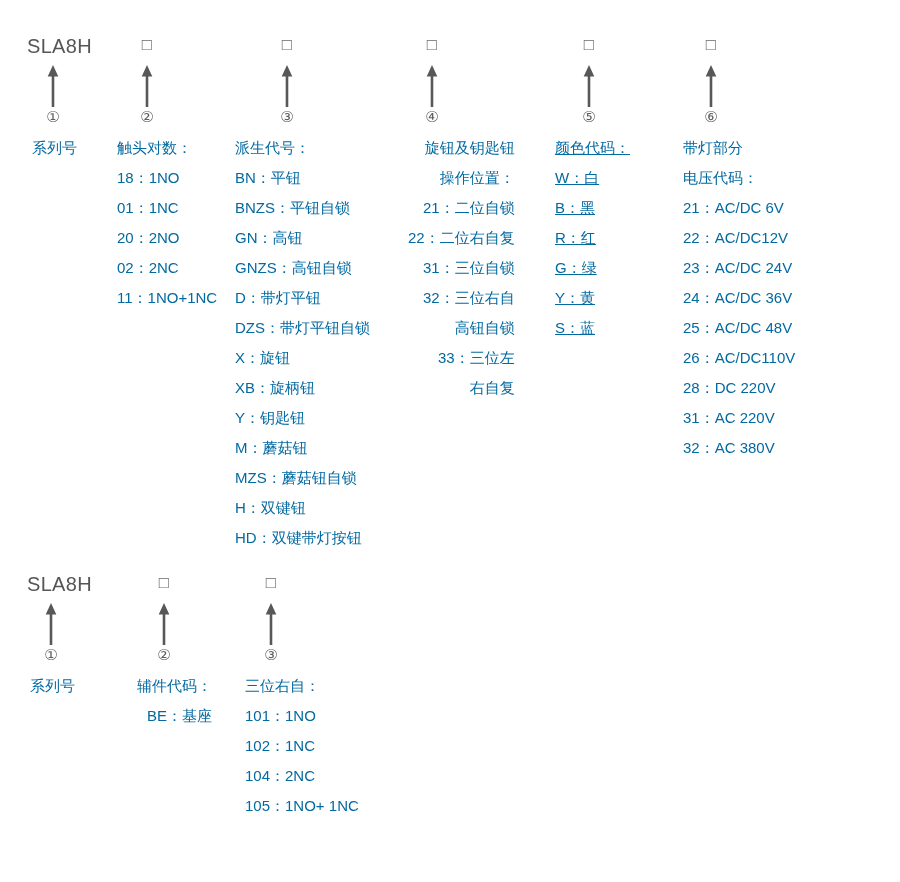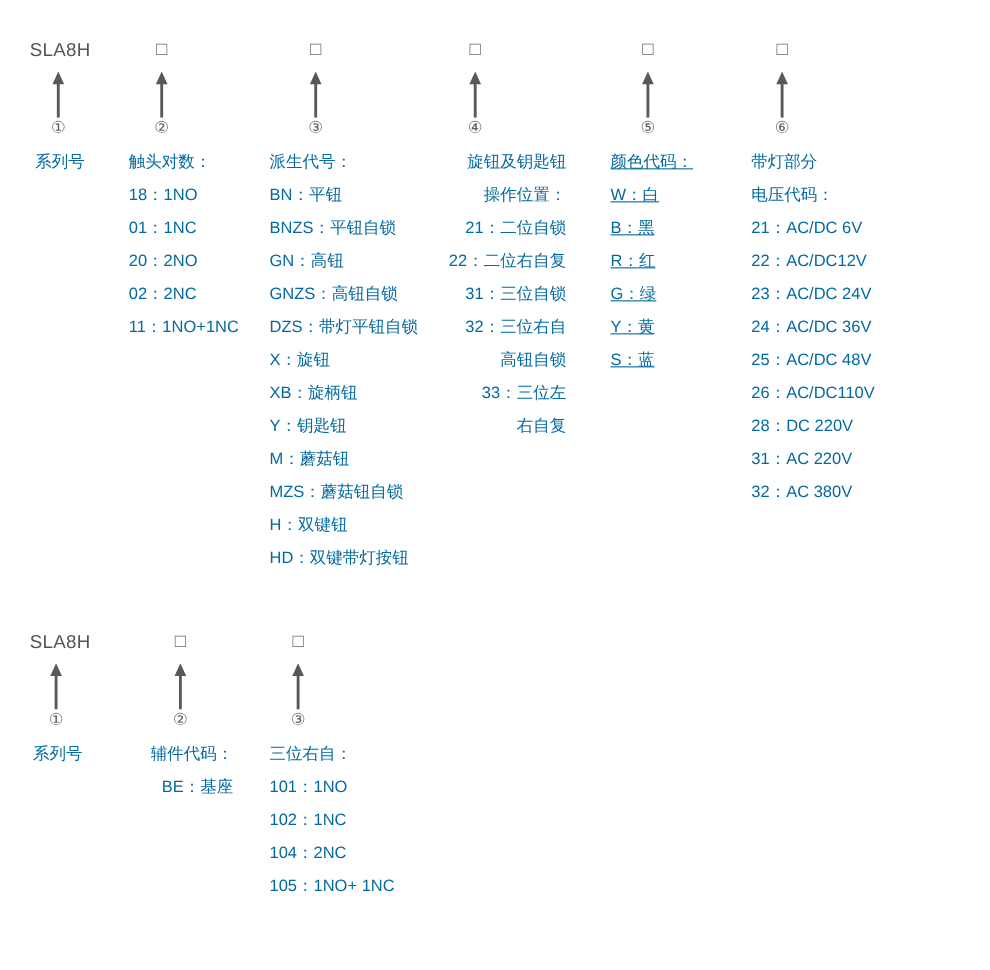--- a/index.html
+++ b/index.html
@@ -6,21 +6,21 @@
   .canvas{
     position:relative;
     width:900px;height:882px;
     background:#ffffff;
     font-family:"Liberation Sans","DejaVu Sans",sans-serif;
     color:#5f5f5f;
     overflow:hidden;
   }
   .series{
     position:absolute;
-    font-size:17px;
+    font-size:20px;
     line-height:18px;
     color:#565656;
     letter-spacing:.3px;
     white-space:nowrap;
   }
   .ph{
     position:absolute;
     transform:translateX(-50%);
     font-size:17px;
     line-height:14px;
@@ -43,21 +43,21 @@
     position:absolute;
     font-size:15px;
     line-height:30px;
     white-space:nowrap;
     color:#0369a1;
   }
   .col .line{height:30px;}
   
   .t-col1{left:32px;top:133px;}
   .t-col2{left:117px;top:133px;}
-  .t-col3{left:245px;top:133px;}
+  .t-col3{left:235px;top:133px;}
   .t-col4{left:408px;top:133px;text-align:right;}
   .t-col5{left:555px;top:133px;text-decoration:underline;}
   .t-col6{left:683px;top:133px;}
   
   .b-col1{left:30px;top:671px;}
   .b-col2{left:137px;top:671px;text-align:right;}
   .b-col3{left:245px;top:671px;}
 </style>
 </head>
 <body>
@@ -120,20 +120,21 @@
       <div class="line">20：2NO</div>
       <div class="line">02：2NC</div>
       <div class="line">11：1NO+1NC</div>
     </div>
   <div class="col t-col3">
       <div class="line">派生代号：</div>
       <div class="line">BN：平钮</div>
       <div class="line">BNZS：平钮自锁</div>
       <div class="line">GN：高钮</div>
       <div class="line">GNZS：高钮自锁</div>
+      <div class="line">D：带灯平钮</div>
       <div class="line">DZS：带灯平钮自锁</div>
       <div class="line">X：旋钮</div>
       <div class="line">XB：旋柄钮</div>
       <div class="line">Y：钥匙钮</div>
       <div class="line">M：蘑菇钮</div>
       <div class="line">MZS：蘑菇钮自锁</div>
       <div class="line">H：双键钮</div>
       <div class="line">HD：双键带灯按钮</div>
     </div>
   <div class="col t-col4">

